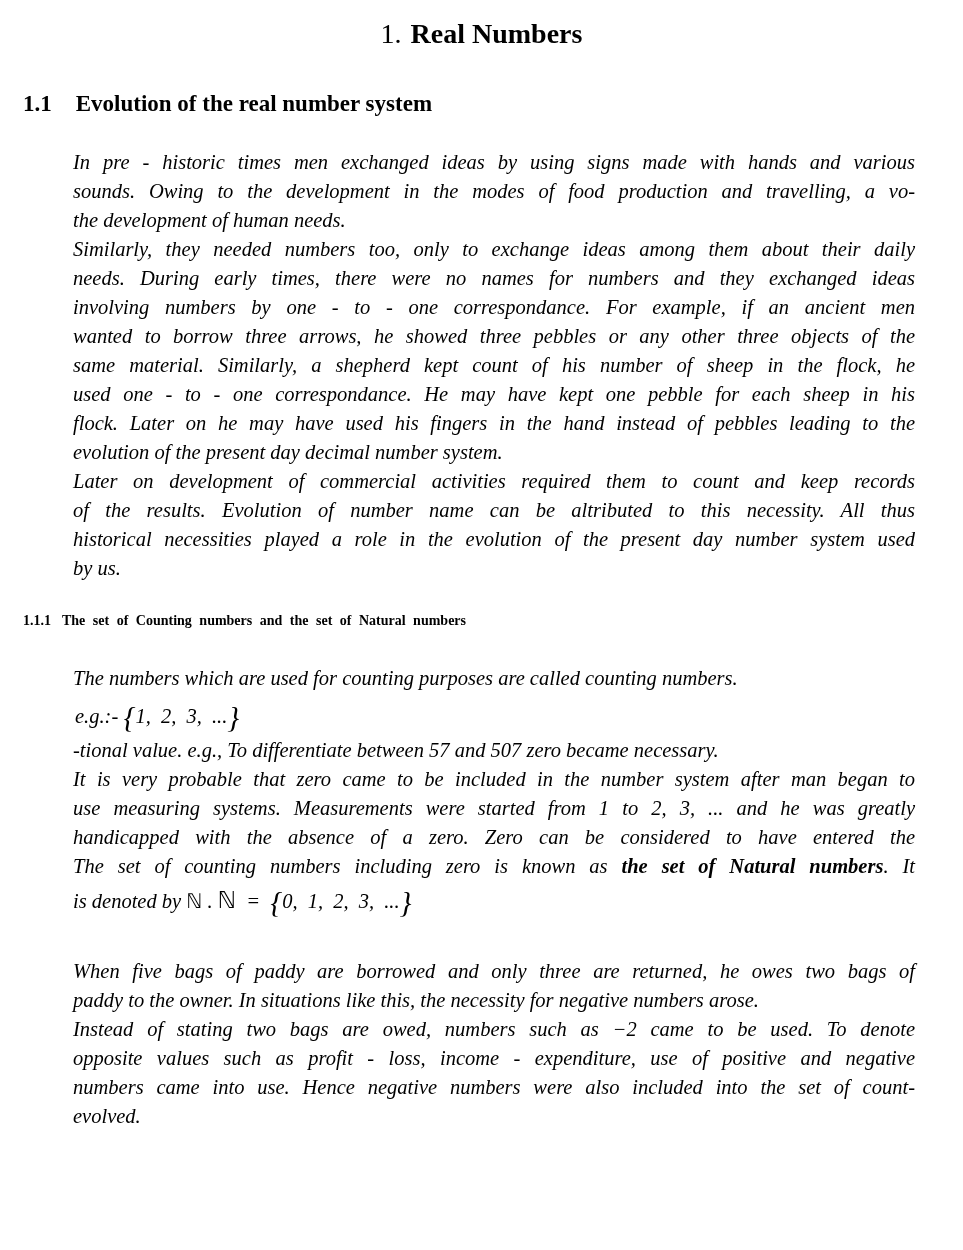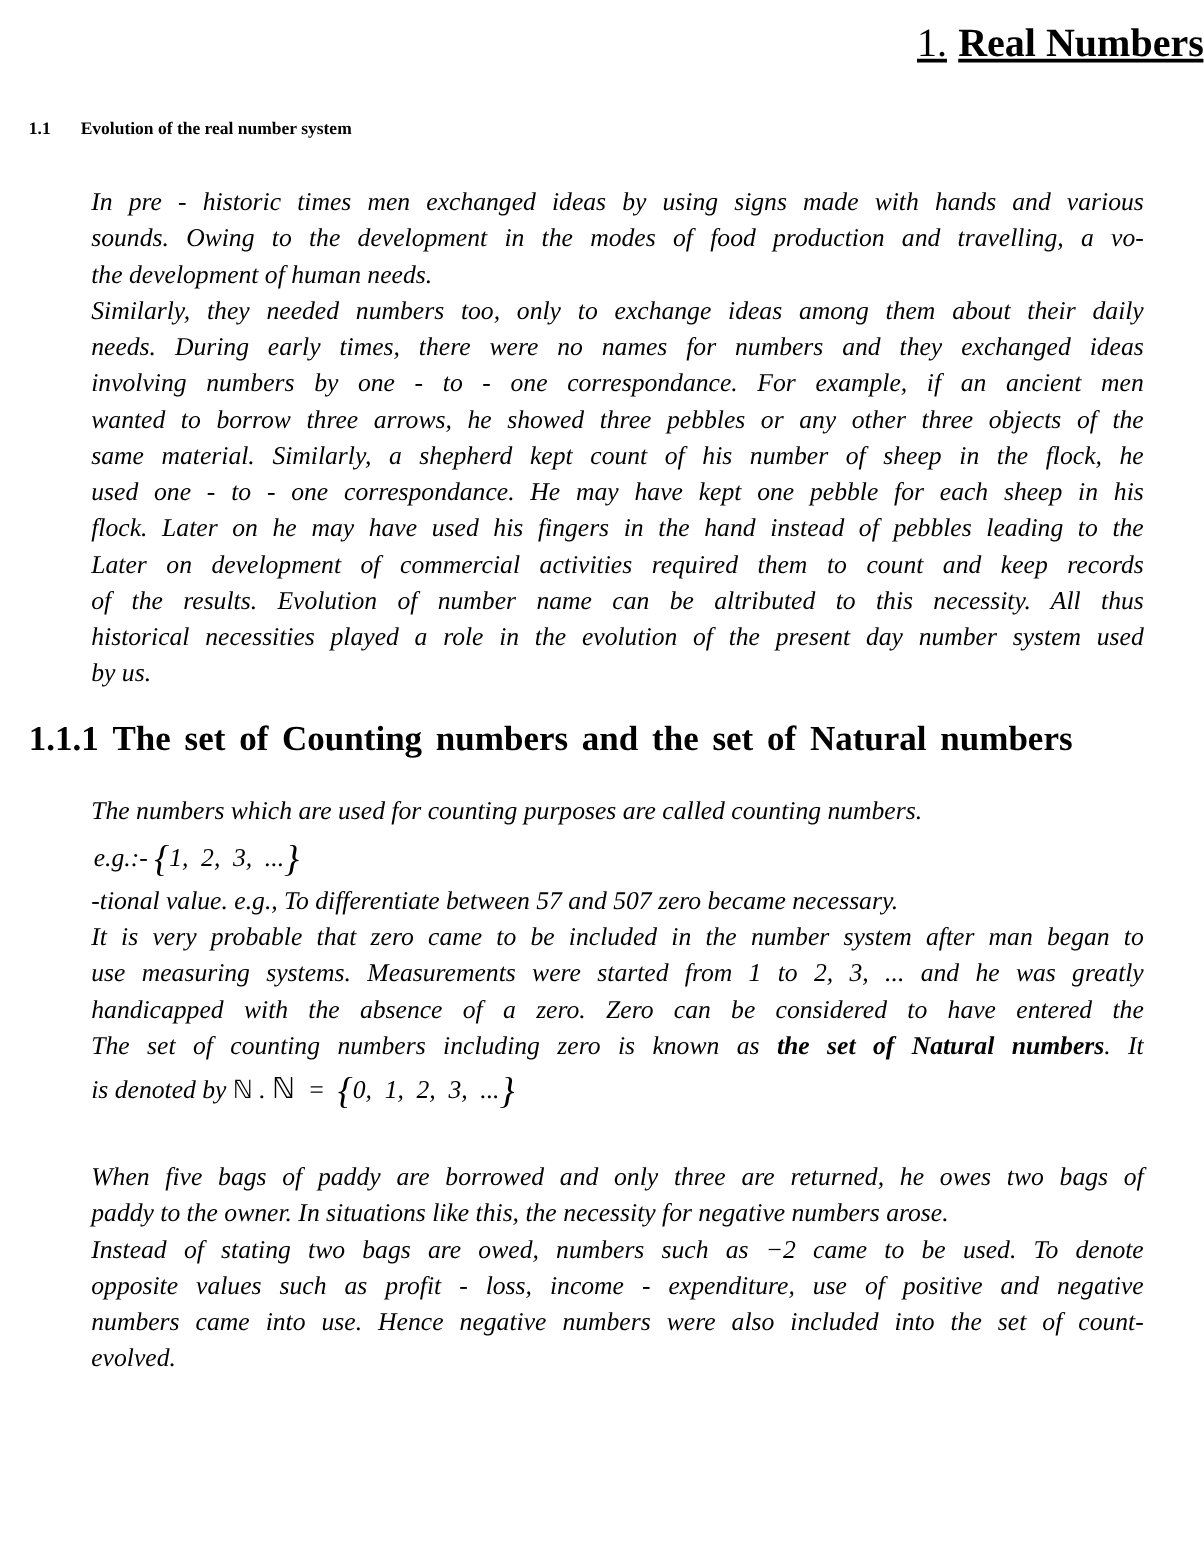--- a/index.html
+++ b/index.html
@@ -11,42 +11,41 @@
     position: relative;
     width: 963px;
     height: 1250px;
     background: #ffffff;
     color: #000000;
     font-family: "Liberation Serif", "DejaVu Serif", serif;
     overflow: hidden;
   }
   .doc-title {
     padding-top: 14px;
-    text-align: right;
-    font-size: 32px;
+    text-align: center;
+    font-size: 28px;
     line-height: 40px;
-    text-decoration: underline;
   }
   .doc-title .tnum {
     font-weight: 400;
     margin-right: 9px;
   }
   .doc-title .ttxt {
     font-weight: 700;
   }
   .h1 {
     margin: 36px 0 0 23px;
-    font-size: 14px;
+    font-size: 23px;
     line-height: 28px;
     font-weight: 700;
   }
   .h1 .hnum { margin-right: 24px; }
   .h2 {
     margin-top: 25px;
-    font-size: 28px;
+    font-size: 14px;
     line-height: 26px;
     word-spacing: 4px;
   }
   .h2 .hnum { margin-right: 11px; }
   .body {
     margin: 0 48px 0 73px;
     padding-top: 30px;
   }
   .para { margin: 0; }
   .para.gap { margin-top: 36px; }
@@ -97,20 +96,21 @@
           <div class="line last"><span>the development of human needs.</span></div>
         </div>
         <div class="para">
           <div class="line just"><span>Similarly, they needed numbers too, only to exchange ideas among them about their daily</span></div>
           <div class="line just"><span>needs. During early times, there were no names for numbers and they exchanged ideas</span></div>
           <div class="line just"><span>involving numbers by one - to - one correspondance. For example, if an ancient men</span></div>
           <div class="line just"><span>wanted to borrow three arrows, he showed three pebbles or any other three objects of the</span></div>
           <div class="line just"><span>same material. Similarly, a shepherd kept count of his number of sheep in the flock, he</span></div>
           <div class="line just"><span>used one - to - one correspondance. He may have kept one pebble for each sheep in his</span></div>
           <div class="line just"><span>flock. Later on he may have used his fingers in the hand instead of pebbles leading to the</span></div>
+          <div class="line last"><span>evolution of the present day decimal number system.</span></div>
         </div>
         <div class="para">
           <div class="line just"><span>Later on development of commercial activities required them to count and keep records</span></div>
           <div class="line just"><span>of the results. Evolution of number name can be altributed to this necessity. All thus</span></div>
           <div class="line just"><span>historical necessities played a role in the evolution of the present day number system used</span></div>
           <div class="line last"><span>by us.</span></div>
         </div>
       </div>
   </div>
 

